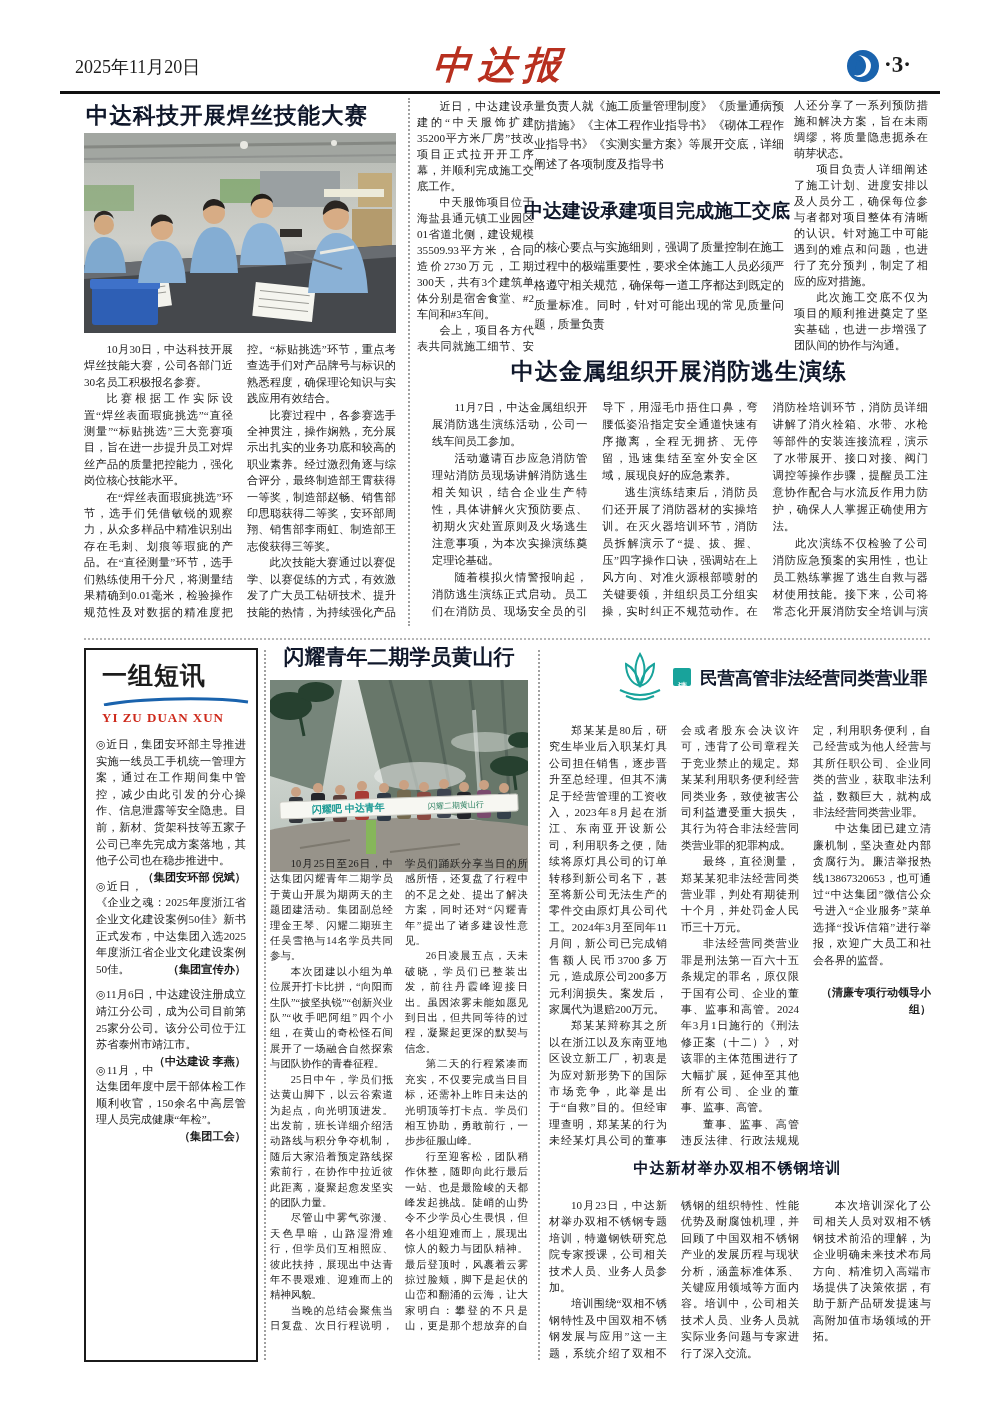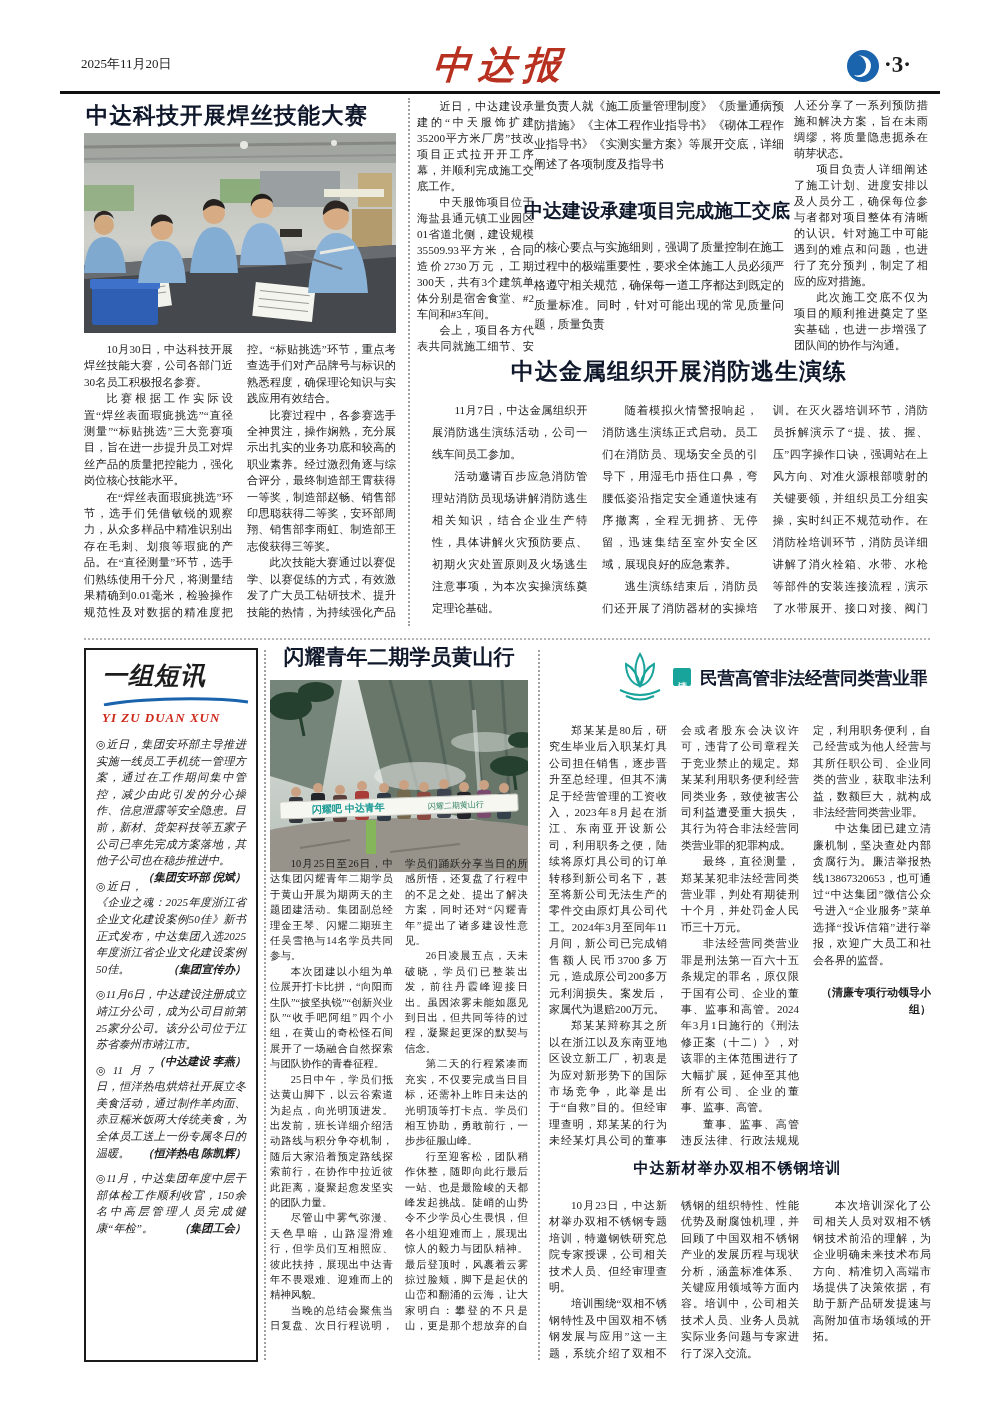--- a/index.html
+++ b/index.html
@@ -25,21 +25,21 @@
   .dx-pinyin{color:#ce2a1c;font-weight:bold;font-size:13px;letter-spacing:1px;}
   .dx-item{font-size:11.2px;line-height:16.6px;margin-top:9px;}
   .badge-vert{writing-mode:vertical-rl;background:#18a39b;color:#fff;font-size:10px;
               padding:5px 3px;border-radius:2px;letter-spacing:2px;line-height:12px;}
 </style>
 </head>
 <body>
 
 <div class="page">
 
-  <div class="abs" style="left:75px;top:55px;font-size:13px;margin-left:6px;">2025年11月20日</div>
+  <div class="abs" style="left:75px;top:55px;font-size:18px;">2025年11月20日</div>
   <div class="abs masthead" style="top:40px;font-size:38px;">中达报</div>
   <svg class="abs" style="left:845px;top:48px;" width="36" height="36" viewBox="0 0 36 36">
     <circle cx="18" cy="18" r="16" fill="#1a63ad"></circle>
     <path d="M13 7 C24 8 28 15 25 22 C22 29 13 31 9 27 C16 29 21 24 21 18 C21 12 17 8 13 7 Z" fill="#ffffff"></path>
     <path d="M12 12 C17 13 19 17 18 21 C17 25 12 26 10 24 Z" fill="#1a63ad"></path>
   </svg>
   <div class="abs" style="left:884px;top:52px;font-size:23px;font-weight:bold;">·3·</div>
   <div class="abs rule" style="left:60px;top:91px;width:880px;height:3px;"></div>
 
   <h2 class="abs sans" style="left:86px;top:103px;width:312px;font-size:22.5px;letter-spacing:1px;">中达科技开展焊丝技能大赛</h2>
@@ -126,47 +126,46 @@
     <p class="nois" style="text-indent:0;">的核心要点与实施细则，强调了质量控制在施工过程中的极端重要性，要求全体施工人员必须严格遵守相关规范，确保每一道工序都达到既定的质量标准。同时，针对可能出现的常见质量问题，质量负责</p>
   </div>
   <div class="abs body-text" style="left:794px;top:97px;width:134px;height:255px;font-size:11.2px;line-height:16px;">
     <p class="nois" style="text-indent:0;">人还分享了一系列预防措施和解决方案，旨在未雨绸缪，将质量隐患扼杀在萌芽状态。</p>
     <p>项目负责人详细阐述了施工计划、进度安排以及人员分工，确保每位参与者都对项目整体有清晰的认识。针对施工中可能遇到的难点和问题，也进行了充分预判，制定了相应的应对措施。</p>
     <p>此次施工交底不仅为项目的顺利推进奠定了坚实基础，也进一步增强了团队间的协作与沟通。</p>
 
   </div>
 
   <h2 class="abs" style="left:430px;top:359px;width:498px;text-align:center;font-size:23px;letter-spacing:1px;">中达金属组织开展消防逃生演练</h2>
-  <div class="abs body-text cols3" style="left:432px;top:399px;width:496px;height:230px;font-size:11.2px;line-height:22px;column-gap:15px;">
+  <div class="abs body-text cols3" style="left:432px;top:399px;width:496px;height:230px;font-size:11.2px;line-height:17px;column-gap:15px;">
     <p>11月7日，中达金属组织开展消防逃生演练活动，公司一线车间员工参加。</p>
     <p>活动邀请百步应急消防管理站消防员现场讲解消防逃生相关知识，结合企业生产特性，具体讲解火灾预防要点、初期火灾处置原则及火场逃生注意事项，为本次实操演练奠定理论基础。</p>
     <p>随着模拟火情警报响起，消防逃生演练正式启动。员工们在消防员、现场安全员的引导下，用湿毛巾捂住口鼻，弯腰低姿沿指定安全通道快速有序撤离，全程无拥挤、无停留，迅速集结至室外安全区域，展现良好的应急素养。</p>
     <p>逃生演练结束后，消防员们还开展了消防器材的实操培训。在灭火器培训环节，消防员拆解演示了“提、拔、握、压”四字操作口诀，强调站在上风方向、对准火源根部喷射的关键要领，并组织员工分组实操，实时纠正不规范动作。在消防栓培训环节，消防员详细讲解了消火栓箱、水带、水枪等部件的安装连接流程，演示了水带展开、接口对接、阀门调控等操作步骤，提醒员工注意协作配合与水流反作用力防护，确保人人掌握正确使用方法。</p>
     <p>此次演练不仅检验了公司消防应急预案的实用性，也让员工熟练掌握了逃生自救与器材使用技能。接下来，公司将常态化开展消防安全培训与演练，持续筑牢安全生产“防火墙”，为企业稳健发展和员工生命财产安全提供坚实保障。</p>
 
   </div>
 
-  <div class="abs duanxun-box" style="left:84px;top:648px;width:174px;height:714px;font-style:italic;">
+  <div class="abs duanxun-box" style="left:84px;top:648px;width:174px;height:714px;">
     <div class="dx-head">
       <svg width="46" height="52" viewBox="0 0 46 52">
         <path d="M7 8 h24 v28 h-24 z" fill="none" stroke="#1a63ad" stroke-width="7"></path>
         <path d="M26 36 L33 18 L39 30 L45 6" fill="none" stroke="#1a63ad" stroke-width="4" stroke-linejoin="round"></path>
       </svg>
       <div style="flex:1;">
         <div class="dx-title">一组短讯</div>
         <svg width="148" height="9" viewBox="0 0 148 9">
           <path d="M2 8 C36 1 110 0 146 5" fill="none" stroke="#1a63ad" stroke-width="3"></path>
         </svg>
         <div class="dx-pinyin">YI ZU DUAN XUN</div>
       </div>
     </div>
     <p class="dx-item nois" style="text-indent:0;"><span>◎近日，集团安环部主导推进实施一线员工手机统一管理方案，通过在工作期间集中管控，减少由此引发的分心操作、信息泄露等安全隐患。目前，新材、货架科技等五家子公司已率先完成方案落地，其他子公司也在稳步推进中。</span><b class="byfloat">（集团安环部 倪斌）</b></p>
     <p class="dx-item nois" style="text-indent:0;"><span>◎近日，《企业之魂：2025年度浙江省企业文化建设案例50佳》新书正式发布，中达集团入选2025年度浙江省企业文化建设案例50佳。</span><b class="byfloat">（集团宣传办）</b></p>
     <p class="dx-item nois" style="text-indent:0;"><span>◎11月6日，中达建设注册成立靖江分公司，成为公司目前第25家分公司。该分公司位于江苏省泰州市靖江市。</span><b class="byfloat">（中达建设 李燕）</b></p>
-    <p class="dx-item nois" style="text-indent:0;"><span>◎11月7日，恒洋热电烘焙社开展立冬美食活动，通过制作羊肉面、赤豆糯米饭两大传统美食，为全体员工送上一份专属冬日的温暖。</span><b class="byfloat">（恒洋热电 陈凯辉）</b></p>
     <p class="dx-item nois" style="text-indent:0;"><span>◎11月，中达集团年度中层干部体检工作顺利收官，150余名中高层管理人员完成健康“年检”。</span><b class="byfloat">（集团工会）</b></p>
   </div>
 
   <div class="abs dotv" style="left:264px;top:650px;height:710px;"></div>
   <div class="abs dotv" style="left:538px;top:650px;height:710px;"></div>
 
   <h2 class="abs" style="left:270px;top:645px;width:258px;text-align:center;font-size:21px;">闪耀青年二期学员黄山行</h2>
 
   <svg class="abs" style="left:270px;top:680px;" width="258" height="192" viewBox="0 0 258 192">
     <defs>
@@ -256,19 +255,19 @@
     <p>郑某某辩称其之所以在浙江以及东南亚地区设立新工厂，初衷是为应对新形势下的国际市场竞争，此举是出于“自救”目的。但经审理查明，郑某某的行为未经某灯具公司的董事会或者股东会决议许可，违背了公司章程关于竞业禁止的规定。郑某某利用职务便利经营同类业务，致使被害公司利益遭受重大损失，其行为符合非法经营同类营业罪的犯罪构成。</p>
     <p>最终，直径测量，郑某某犯非法经营同类营业罪，判处有期徒刑十个月，并处罚金人民币三十万元。</p>
     <p>非法经营同类营业罪是刑法第一百六十五条规定的罪名，原仅限于国有公司、企业的董事、监事和高管。2024年3月1日施行的《刑法修正案（十二）》，对该罪的主体范围进行了大幅扩展，延伸至其他所有公司、企业的董事、监事、高管。</p>
     <p>董事、监事、高管违反法律、行政法规规定，利用职务便利，自己经营或为他人经营与其所任职公司、企业同类的营业，获取非法利益，数额巨大，就构成非法经营同类营业罪。</p>
     <p>中达集团已建立清廉机制，坚决查处内部贪腐行为。廉洁举报热线13867320653，也可通过“中达集团”微信公众号进入“企业服务”菜单选择“投诉信箱”进行举报，欢迎广大员工和社会各界的监督。</p>
     <span class="byline-line">（清廉专项行动领导小组）</span>
   </div>
 
   <h2 class="abs" style="left:545px;top:1160px;width:385px;text-align:center;font-size:15px;letter-spacing:1px;">中达新材举办双相不锈钢培训</h2>
   <div class="abs body-text cols3" style="left:549px;top:1197px;width:382px;height:172px;font-size:11px;line-height:16.4px;">
-    <p>10月23日，中达新材举办双相不锈钢专题培训，特邀钢铁研究总院专家授课，公司相关技术人员、但经审理查明。</p>
+    <p>10月23日，中达新材举办双相不锈钢专题培训，特邀钢铁研究总院专家授课，公司相关技术人员、业务人员参加。</p>
     <p>培训围绕“双相不锈钢特性及中国双相不锈钢发展与应用”这一主题，系统介绍了双相不锈钢的组织特性、性能优势及耐腐蚀机理，并回顾了中国双相不锈钢产业的发展历程与现状分析，涵盖标准体系、关键应用领域等方面内容。培训中，公司相关技术人员、业务人员就实际业务问题与专家进行了深入交流。</p>
     <p>本次培训深化了公司相关人员对双相不锈钢技术前沿的理解，为企业明确未来技术布局方向、精准切入高端市场提供了决策依据，有助于新产品研发提速与高附加值市场领域的开拓。</p>
     <span class="byline-line">（中达新材 吴晨露）</span>
   </div>
 
 </div>
 
 </body></html>

